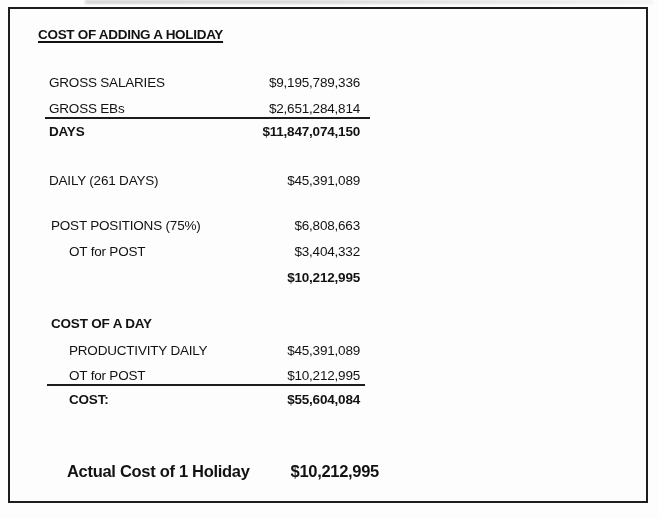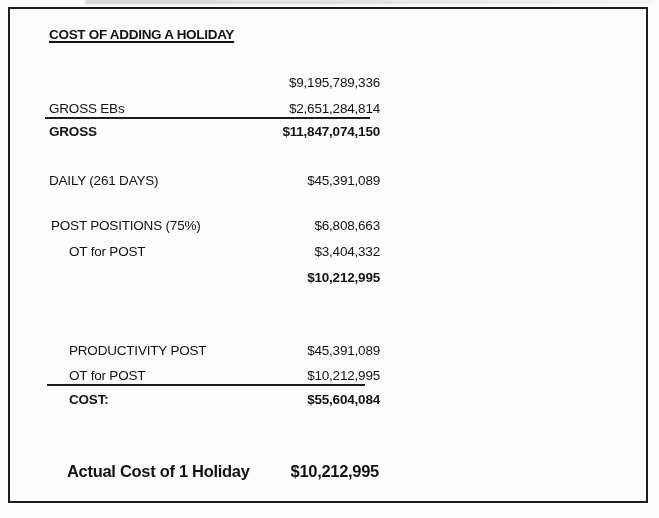--- a/index.html
+++ b/index.html
@@ -33,21 +33,21 @@
     position: absolute;
     left: 8px;
     top: 7px;
     width: 636px;
     height: 492px;
     border: 2px solid #1d1d1d;
     background: transparent;
   }
   .doc-title {
     position: absolute;
-    left: 49px;
+    left: 38px;
     top: 27px;
     font-size: 13.5px;
     font-weight: bold;
     letter-spacing: -0.3px;
     text-decoration: underline;
     text-decoration-thickness: 1.5px;
     text-underline-offset: 2px;
     white-space: nowrap;
   }
   .row {
@@ -62,21 +62,21 @@
   .row .lbl {
     position: absolute;
     left: 49px;
     white-space: nowrap;
   }
   .row .lbl.ind {
     left: 69px;
   }
   .row .val {
     position: absolute;
-    left: 212px;
+    left: 192px;
     width: 168px;
     text-align: right;
     white-space: nowrap;
   }
   .b { font-weight: bold; }
   .rule {
     position: absolute;
     height: 0;
     border-top: 2px solid #1c1c1c;
   }
@@ -110,51 +110,55 @@
 <body>
 
 <div class="canvas">
 
   <div class="scan-artifact"></div>
   <div class="page-border"></div>
 
   <div class="doc-title">COST OF ADDING A HOLIDAY</div>
 
   <div class="row" style="top:74px">
+    <span class="lbl">GROSS SALARIES</span>
     <span class="val">$9,195,789,336</span>
   </div>
   <div class="row" style="top:100px">
     <span class="lbl">GROSS EBs</span>
     <span class="val">$2,651,284,814</span>
   </div>
   <div class="rule rule-1"></div>
   <div class="row" style="top:123px">
-    <span class="lbl b">GROSS</span>
+    <span class="lbl b">DAYS</span>
     <span class="val b">$11,847,074,150</span>
   </div>
 
   <div class="row" style="top:172px">
     <span class="lbl">DAILY (261 DAYS)</span>
     <span class="val">$45,391,089</span>
   </div>
 
   <div class="row" style="top:217px">
     <span class="lbl" style="left:51px">POST POSITIONS (75%)</span>
     <span class="val">$6,808,663</span>
   </div>
   <div class="row" style="top:243px">
     <span class="lbl ind">OT for POST</span>
     <span class="val">$3,404,332</span>
   </div>
   <div class="row" style="top:269px">
     <span class="val b">$10,212,995</span>
   </div>
 
+  <div class="row" style="top:315px">
+    <span class="lbl b" style="left:51px">COST OF A DAY</span>
+  </div>
   <div class="row" style="top:342px">
-    <span class="lbl ind">PRODUCTIVITY POST</span>
+    <span class="lbl ind">PRODUCTIVITY DAILY</span>
     <span class="val">$45,391,089</span>
   </div>
   <div class="row" style="top:367px">
     <span class="lbl ind">OT for POST</span>
     <span class="val">$10,212,995</span>
   </div>
   <div class="rule rule-2"></div>
   <div class="row" style="top:391px">
     <span class="lbl ind b">COST:</span>
     <span class="val b">$55,604,084</span>

